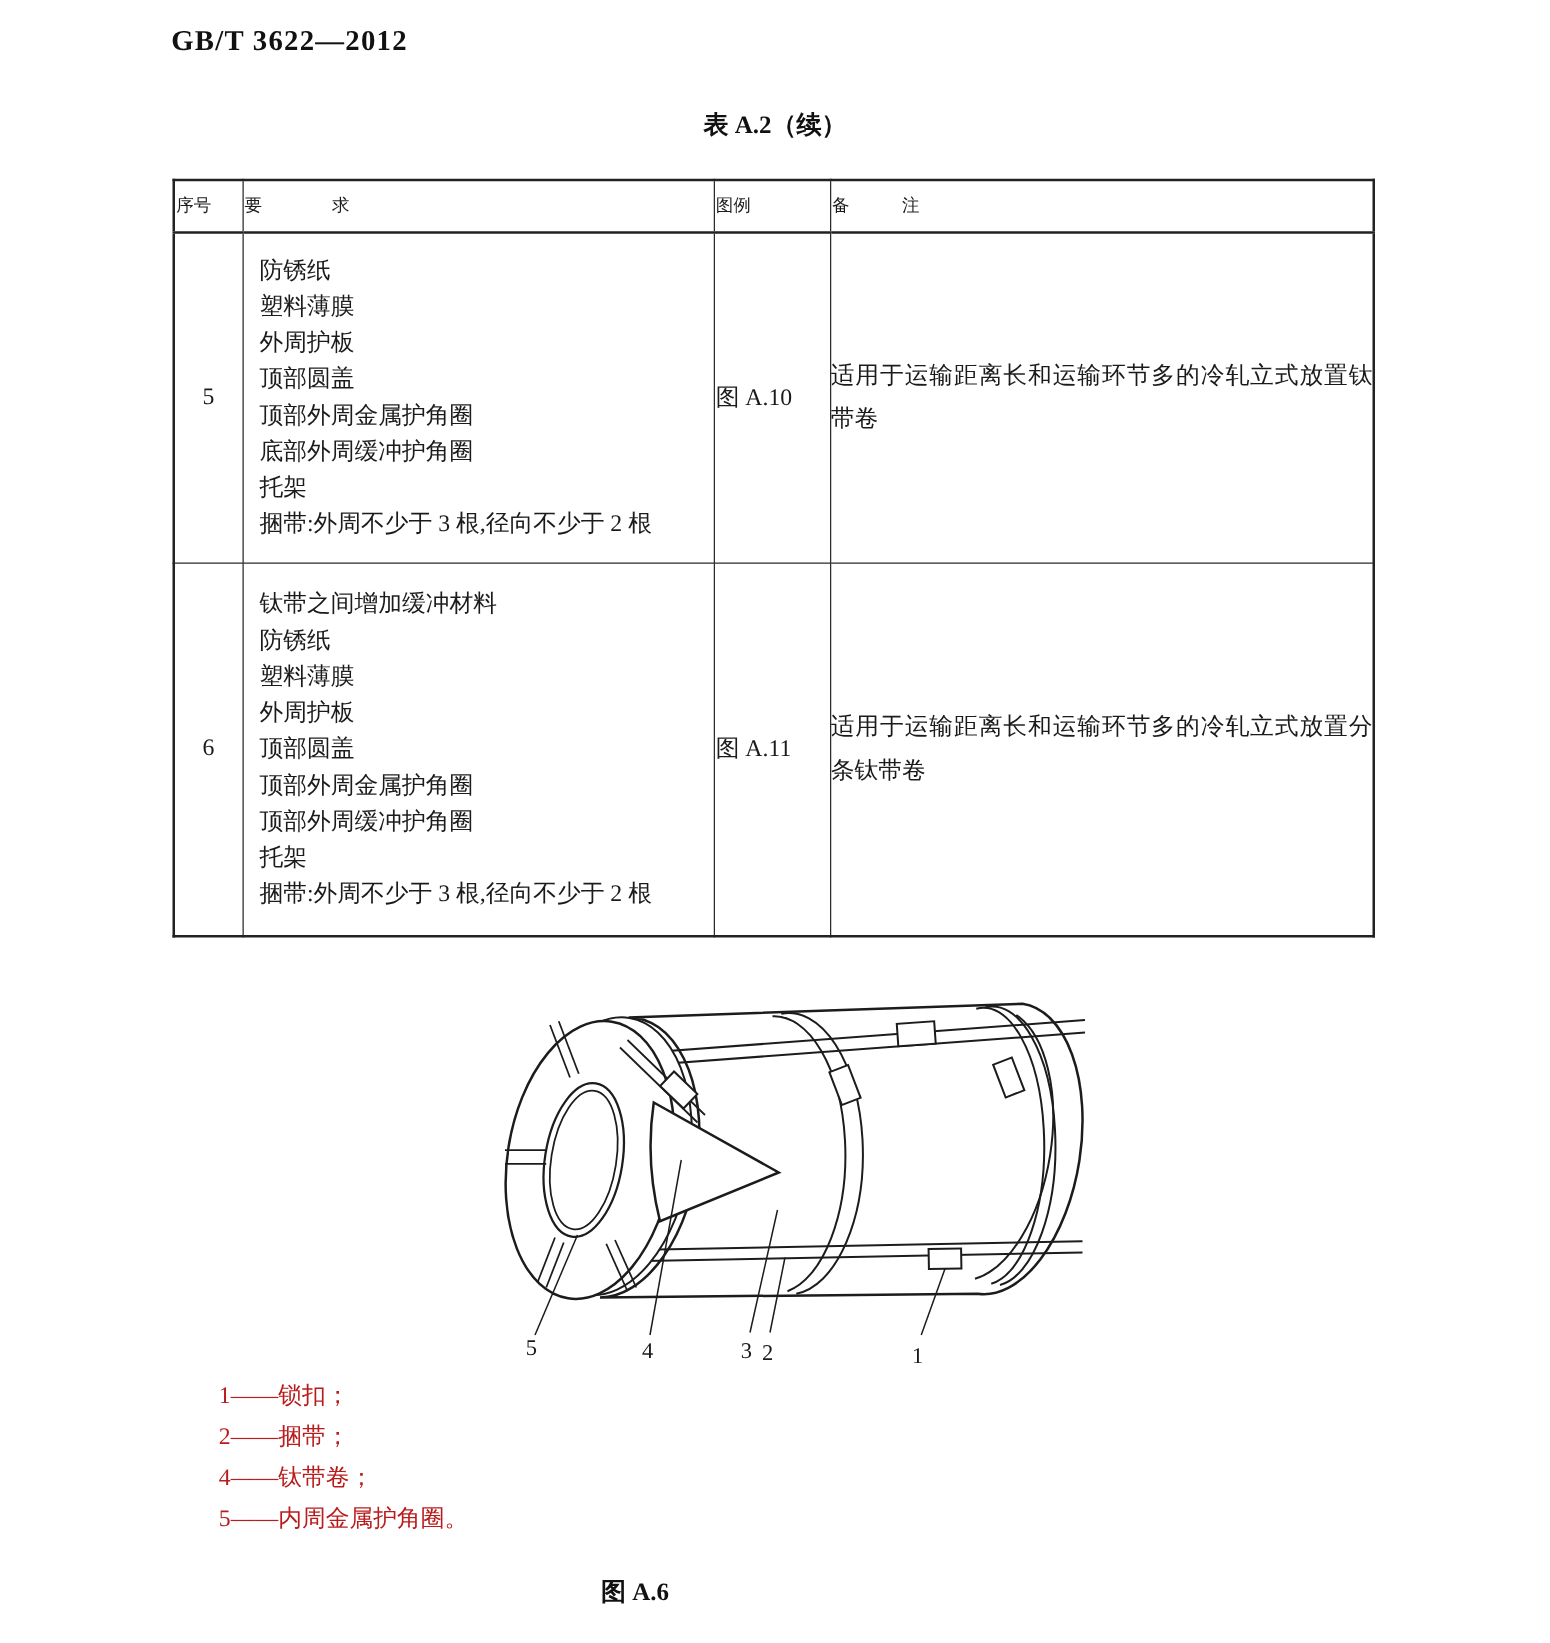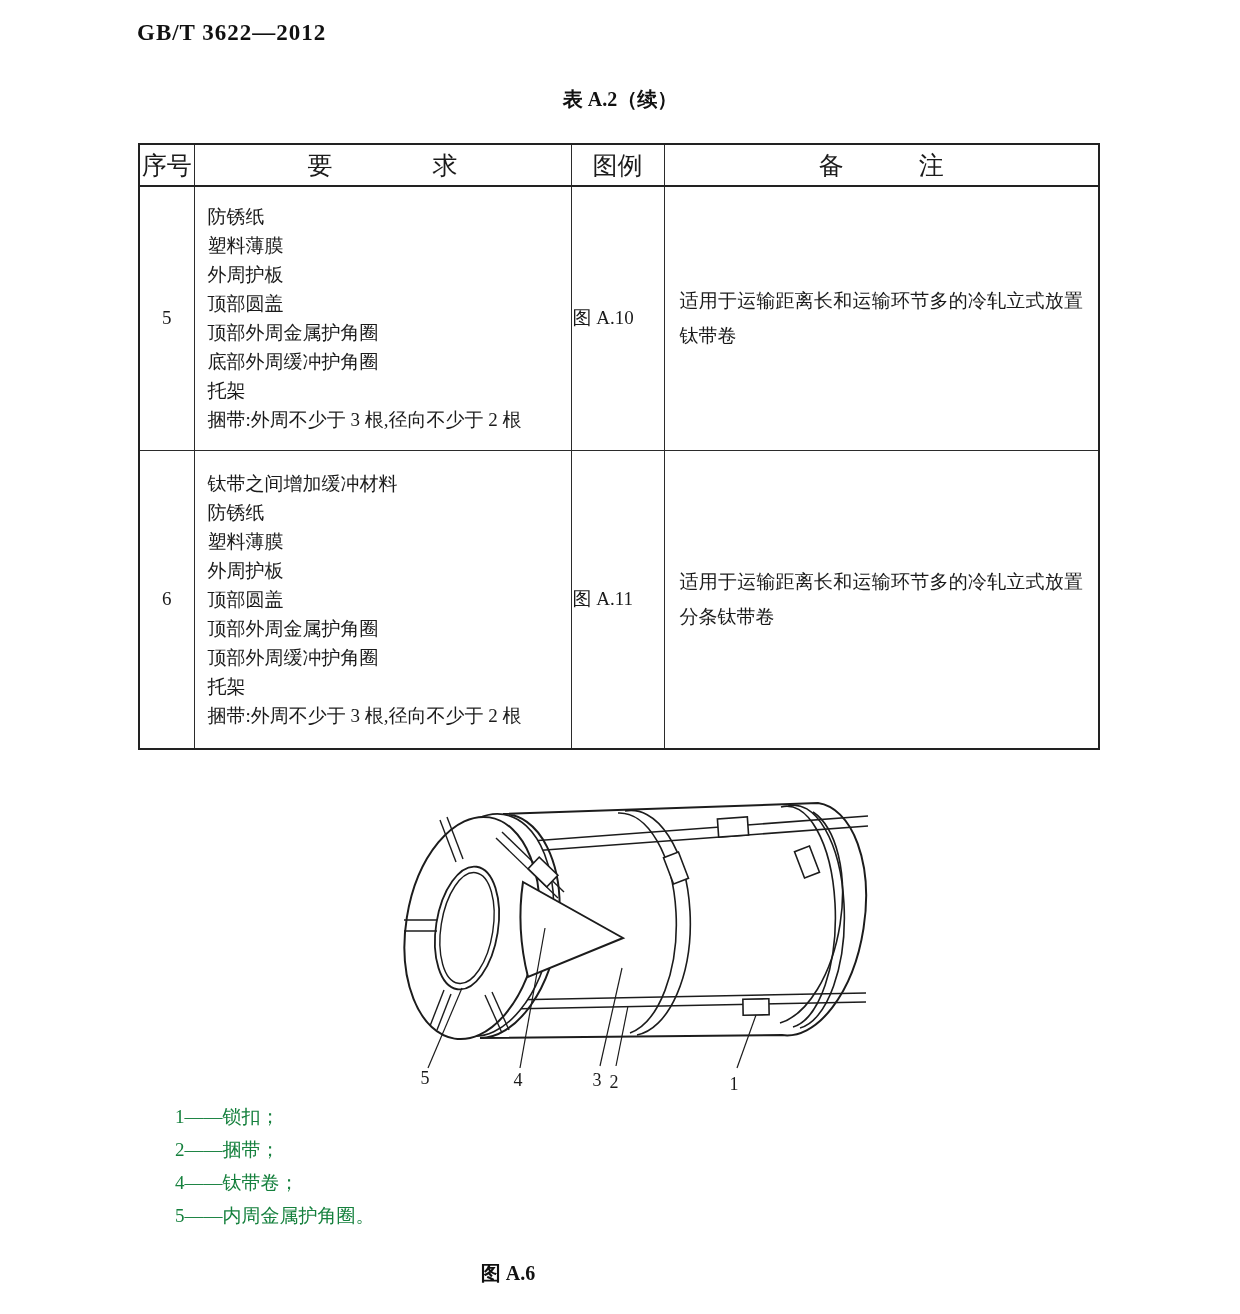--- a/index.html
+++ b/index.html
@@ -19,38 +19,38 @@
   table.spec{
     position:absolute;left:138px;top:143px;width:960px;
     border-collapse:collapse;table-layout:fixed;
     font-size:19px;color:#1b1b1b;
   }
   table.spec td,table.spec th{
     border:1px solid #2b2b2b;font-weight:normal;
   }
   table.spec{border:2px solid #222;}
   table.spec tr.hdr th{
-    height:38px;border-bottom:2px solid #222;text-align:center;
-    font-size:25px;
+    height:38px;border-bottom:2px solid #222;text-align:left;
+    font-size:14px;
   }
   td.c-no{text-align:center;vertical-align:middle;}
   td.c-req{vertical-align:middle;padding:6px 8px 6px 13px;}
   td.c-req .req-line{line-height:29px;}
   td.c-legend{text-align:left;vertical-align:middle;}
-  td.c-remark{vertical-align:middle;padding:0 15px;line-height:35px;text-align:justify;text-align-last:left;}
+  td.c-remark{vertical-align:middle;padding:0 0;line-height:35px;text-align:justify;text-align-last:left;}
   tr.row5{height:264px;}
   tr.row6{height:299px;}
 
   .figure-wrap{position:absolute;left:380px;top:780px;width:500px;height:320px;}
   .fig-label{
     position:absolute;width:18px;text-align:center;
     font-size:18px;color:#1a1a1a;
   }
   .legend-block{position:absolute;left:175px;top:1100px;}
-  .legend-line{font-size:19px;line-height:33px;color:#15803d;font-family:Liberation Serif, serif;}
+  .legend-line{font-size:19px;line-height:33px;color:#b91c1c;font-family:Liberation Serif, serif;}
   .figure-caption{
     position:absolute;left:0;top:1260px;width:1016px;text-align:center;
     font-size:20px;font-weight:bold;color:#111;
   }
   svg .ln{stroke:#1c1c1c;fill:none;}
   svg .fillw{fill:#ffffff;stroke:#1c1c1c;}
 </style>
 </head>
 <body>
 

